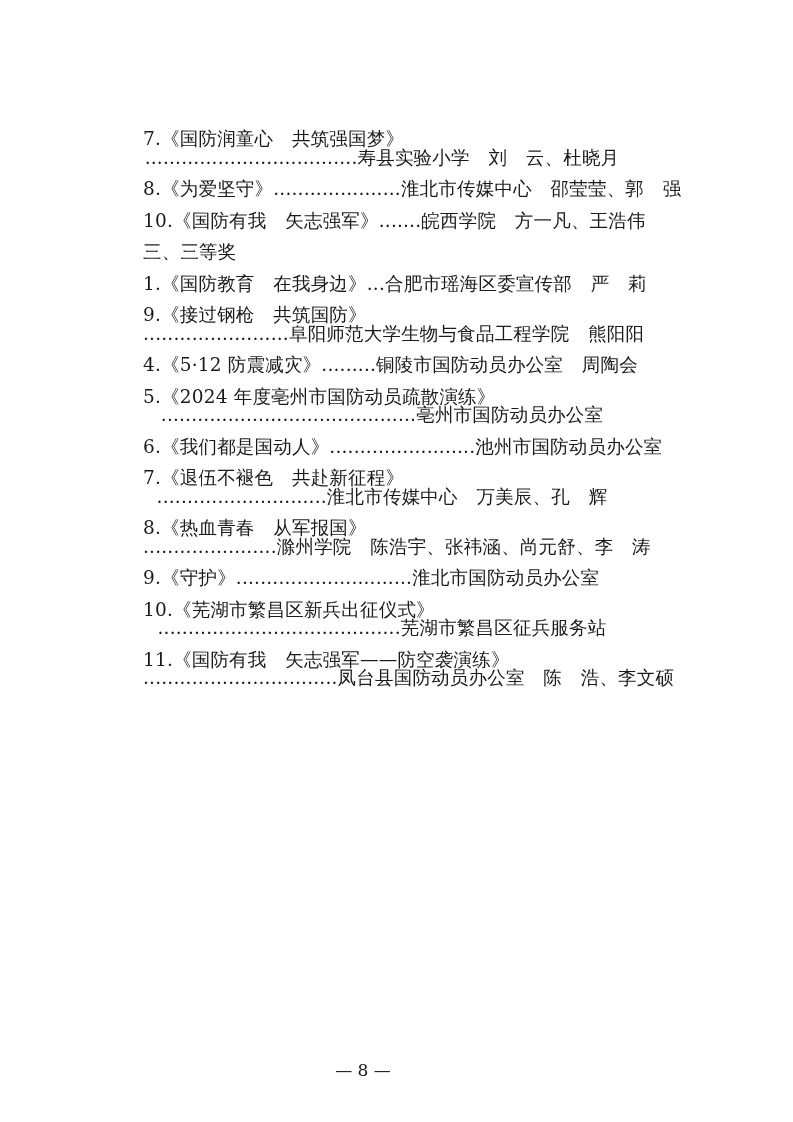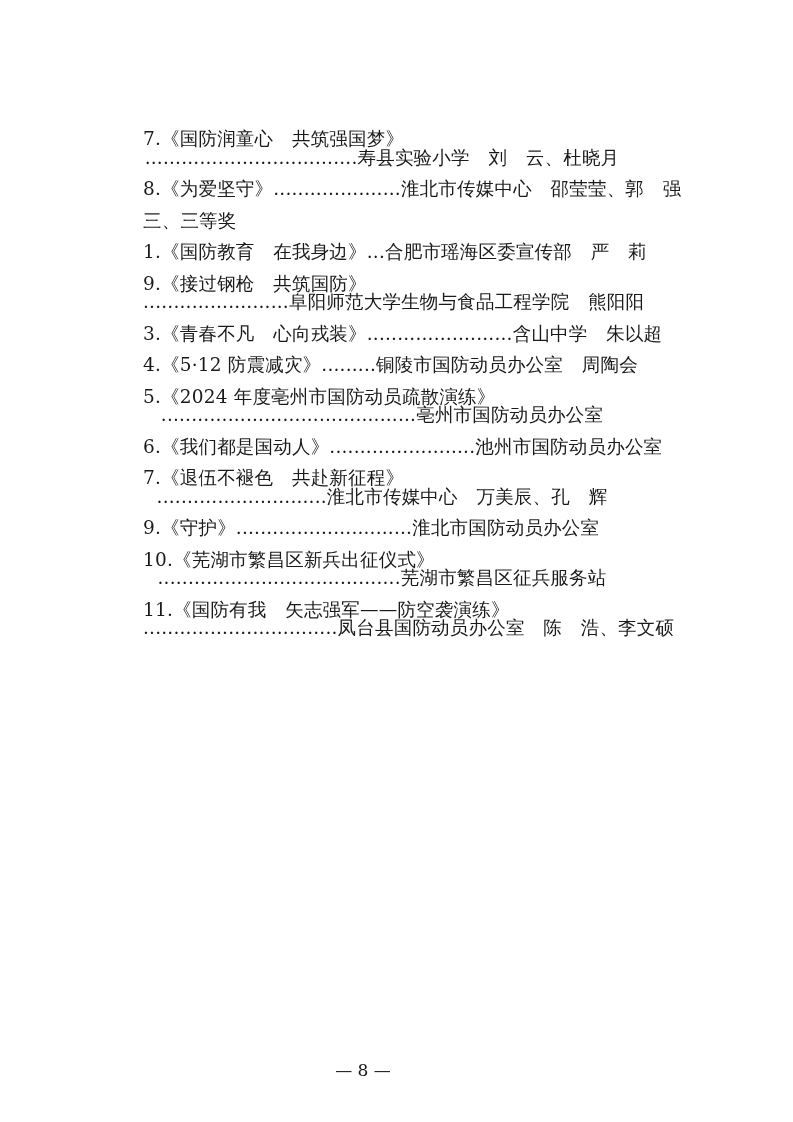--- a/index.html
+++ b/index.html
@@ -70,54 +70,58 @@
     <div class="entry">
       <div class="line line-main">7.《国防润童心　共筑强国梦》</div>
       <div class="line line-cont">...................................寿县实验小学　刘　云、杜晓月</div>
     </div>
 
     <div class="entry">
       <div class="line line-main">8.《为爱坚守》.....................淮北市传媒中心　邵莹莹、郭　强</div>
     </div>
 
 
+    <div class="entry">
+      <div class="line line-main">10.《国防有我　矢志强军》.......皖西学院　方一凡、王浩伟</div>
+    </div>
 
     <div class="section-heading">三、三等奖</div>
 
     <div class="entry">
       <div class="line line-main">1.《国防教育　在我身边》...合肥市瑶海区委宣传部　严　莉</div>
     </div>
 
     <div class="entry">
       <div class="line line-main">9.《接过钢枪　共筑国防》</div>
       <div class="line line-cont">........................阜阳师范大学生物与食品工程学院　熊阳阳</div>
     </div>
 
-    <div class="entry">
-      <div class="line line-main">3.《青春不凡　心向戎装》........................含山中学　朱以超</div>
-    </div>
 
     <div class="entry">
       <div class="line line-main">4.《5·12 防震减灾》.........铜陵市国防动员办公室　周陶会</div>
     </div>
 
     <div class="entry">
       <div class="line line-main">5.《2024 年度亳州市国防动员疏散演练》</div>
       <div class="line line-cont">..........................................亳州市国防动员办公室</div>
     </div>
 
     <div class="entry">
       <div class="line line-main">6.《我们都是国动人》........................池州市国防动员办公室</div>
     </div>
 
     <div class="entry">
       <div class="line line-main">7.《退伍不褪色　共赴新征程》</div>
       <div class="line line-cont">............................淮北市传媒中心　万美辰、孔　辉</div>
     </div>
 
+    <div class="entry">
+      <div class="line line-main">8.《热血青春　从军报国》</div>
+      <div class="line line-cont">......................滁州学院　陈浩宇、张祎涵、尚元舒、李　涛</div>
+    </div>
 
     <div class="entry">
       <div class="line line-main">9.《守护》.............................淮北市国防动员办公室</div>
     </div>
 
     <div class="entry">
       <div class="line line-main">10.《芜湖市繁昌区新兵出征仪式》</div>
       <div class="line line-cont">........................................芜湖市繁昌区征兵服务站</div>
     </div>
 

